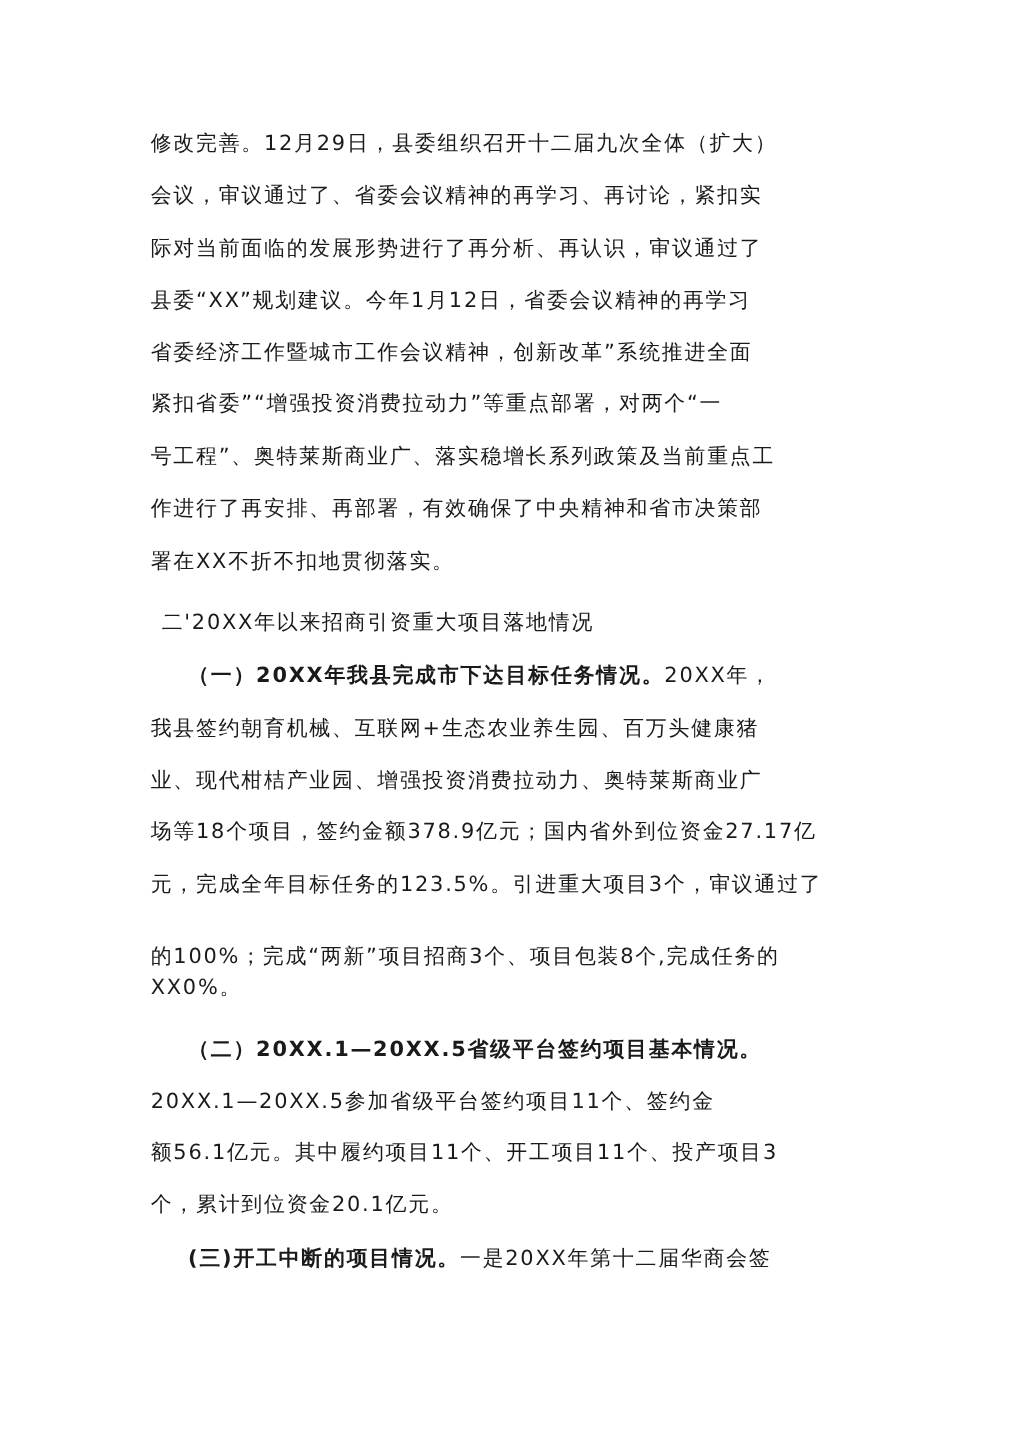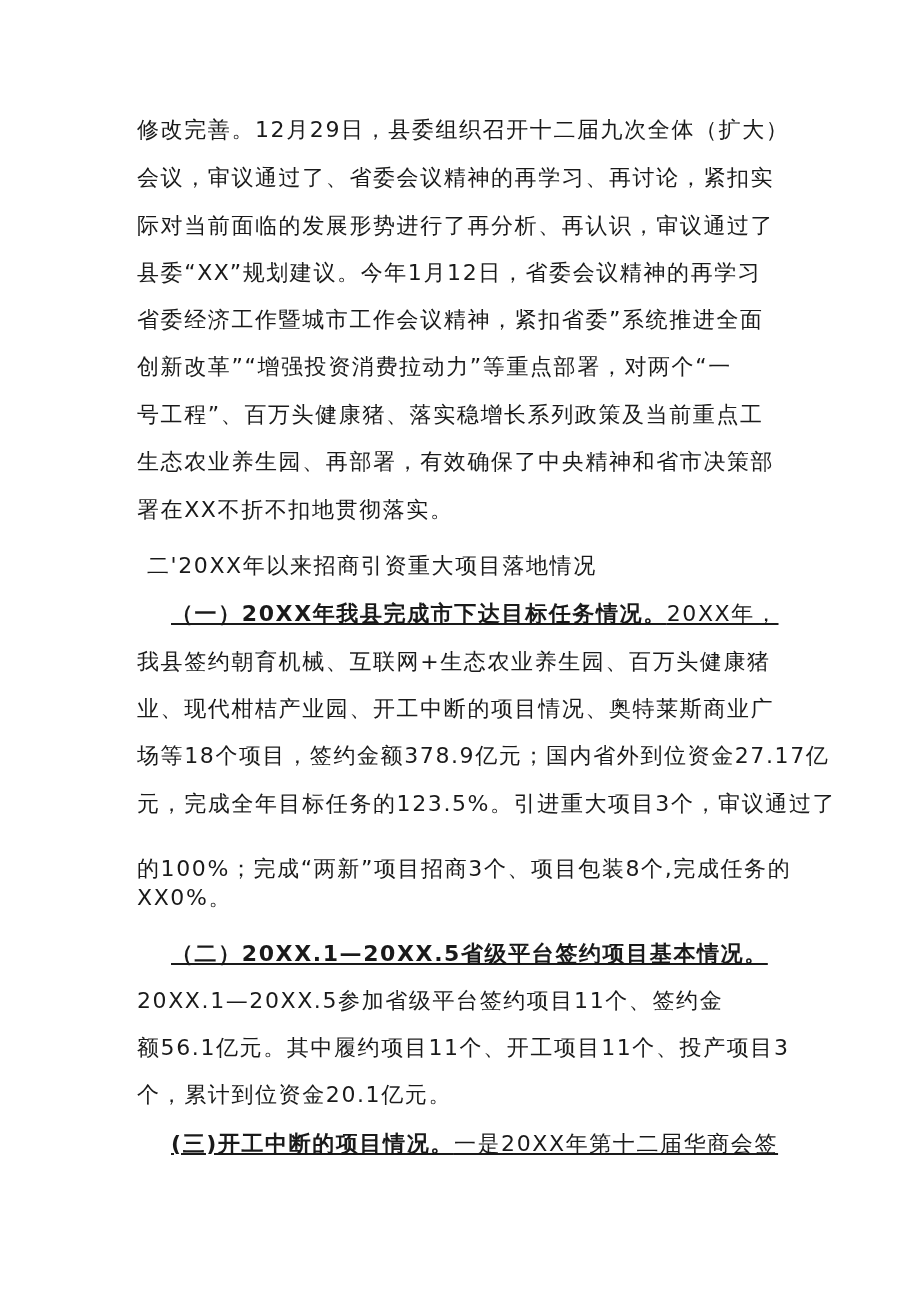--- a/index.html
+++ b/index.html
@@ -1,46 +1,46 @@
 <!DOCTYPE html>
 <html><head>
 <meta charset="utf-8">
 <style>
   html, body { margin: 0; padding: 0; background: #ffffff; }
   body { width: 920px; height: 1301px; position: relative; overflow: hidden;
          font-family: "DejaVu Sans", "Liberation Sans", sans-serif; color: #1a1a1a; }
   .page { position: absolute; left: 137px; top: 0; width: 646px; }
-  .line { position: absolute; left: 0; white-space: nowrap; font-size: 22px; line-height: 28px;
+  .line { position: absolute; left: 0; white-space: nowrap; font-size: 19px; line-height: 28px;
           letter-spacing: 1.6px; }
   .bold { font-weight: bold; }
   .indent1 { left: 10px; }
-  .indent2 { left: 34px; text-decoration: underline; }
+  .indent2 { left: 34px; }
 </style>
 </head>
 <body>
 
 <div class="page">
 
   <div class="line" style="top:116px">修改完善。12月29日，县委组织召开十二届九次全体（扩大）</div>
   <div class="line" style="top:164px">会议，审议通过了、省委会议精神的再学习、再讨论，紧扣实</div>
   <div class="line" style="top:212px">际对当前面临的发展形势进行了再分析、再认识，审议通过了</div>
   <div class="line" style="top:259px">县委“XX”规划建议。今年1月12日，省委会议精神的再学习</div>
-  <div class="line" style="top:306px">省委经济工作暨城市工作会议精神，紧扣省委”系统推进全面</div>
-  <div class="line" style="top:353px">创新改革”“增强投资消费拉动力”等重点部署，对两个“一</div>
-  <div class="line" style="top:401px">号工程”、百万头健康猪、落实稳增长系列政策及当前重点工</div>
-  <div class="line" style="top:448px">生态农业养生园、再部署，有效确保了中央精神和省市决策部</div>
+  <div class="line" style="top:306px">省委经济工作暨城市工作会议精神，创新改革”系统推进全面</div>
+  <div class="line" style="top:353px">紧扣省委”“增强投资消费拉动力”等重点部署，对两个“一</div>
+  <div class="line" style="top:401px">号工程”、奥特莱斯商业广、落实稳增长系列政策及当前重点工</div>
+  <div class="line" style="top:448px">作进行了再安排、再部署，有效确保了中央精神和省市决策部</div>
   <div class="line" style="top:496px">署在XX不折不扣地贯彻落实。</div>
 
   <div class="line indent1" style="top:552px">二'20XX年以来招商引资重大项目落地情况</div>
 
   <div class="line indent2" style="top:600px">
     <span class="bold">（一）20XX年我县完成市下达目标任务情况。</span><span>20XX年，</span>
   </div>
   <div class="line" style="top:648px">我县签约朝育机械、互联网+生态农业养生园、百万头健康猪</div>
-  <div class="line" style="top:695px">业、现代柑桔产业园、开工中断的项目情况、奥特莱斯商业广</div>
+  <div class="line" style="top:695px">业、现代柑桔产业园、增强投资消费拉动力、奥特莱斯商业广</div>
   <div class="line" style="top:742px">场等18个项目，签约金额378.9亿元；国内省外到位资金27.17亿</div>
   <div class="line" style="top:790px">元，完成全年目标任务的123.5%。引进重大项目3个，审议通过了</div>
   <div class="line" style="top:855px">的100%；完成“两新”项目招商3个、项目包装8个,完成任务的</div>
   <div class="line" style="top:884px">XX0%。</div>
 
   <div class="line indent2 bold" style="top:940px">（二）20XX.1—20XX.5省级平台签约项目基本情况。</div>
   <div class="line" style="top:987px">20XX.1—20XX.5参加省级平台签约项目11个、签约金</div>
   <div class="line" style="top:1034px">额56.1亿元。其中履约项目11个、开工项目11个、投产项目3</div>
   <div class="line" style="top:1081px">个，累计到位资金20.1亿元。</div>
 

